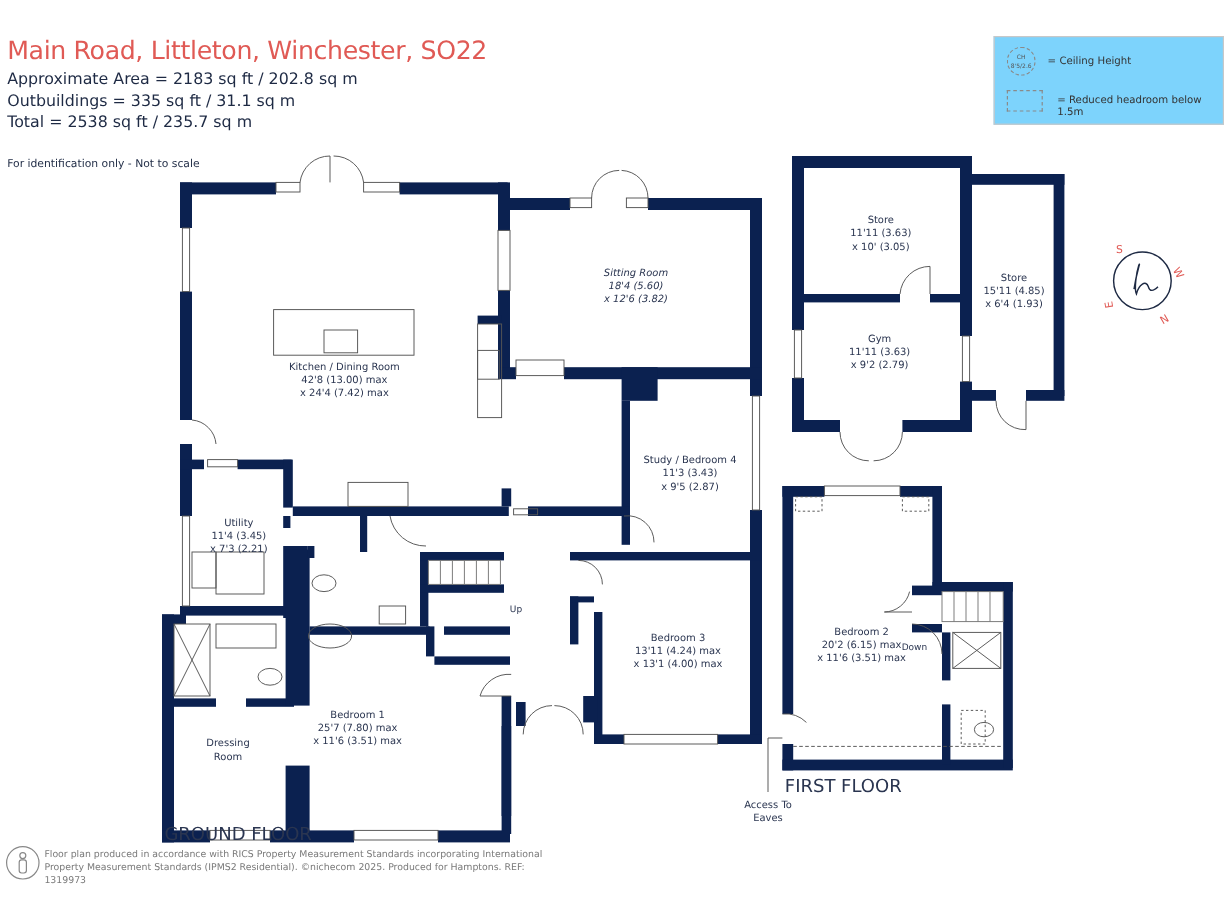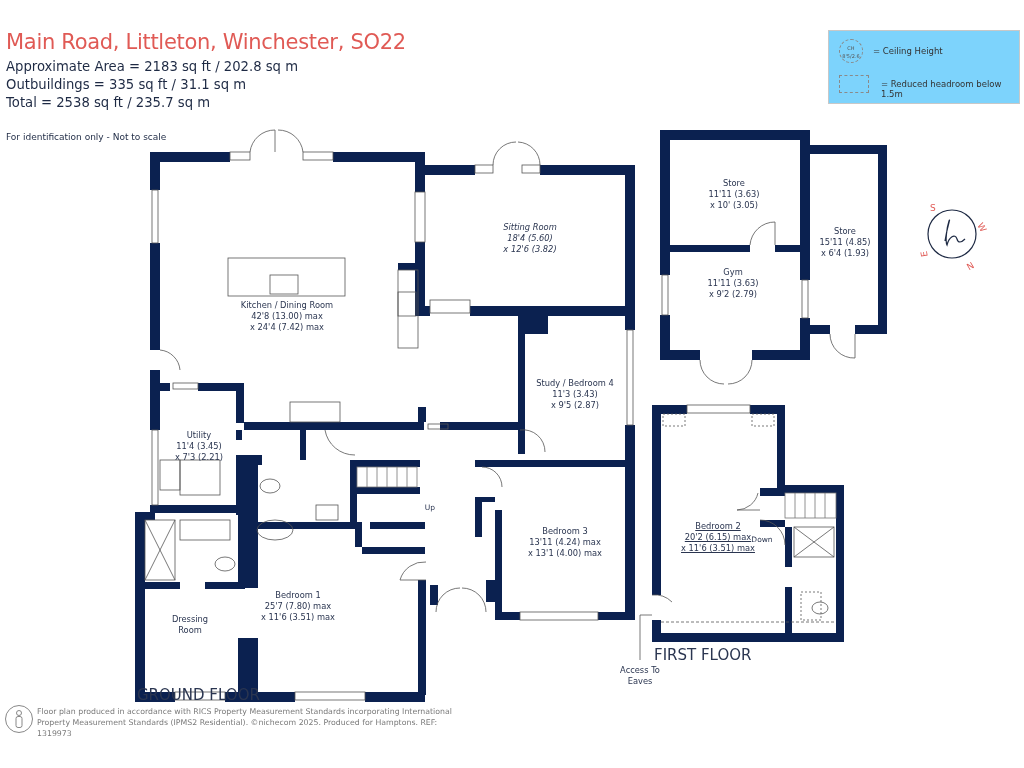--- a/index.html
+++ b/index.html
@@ -240,26 +240,26 @@
 <div class="lbl" style="left:734px;top:178px;">
   <div>Store</div>
   <div>11'11 (3.63)</div>
   <div>x 10' (3.05)</div>
 </div>
 <div class="lbl" style="left:845px;top:226px;">
   <div>Store</div>
   <div>15'11 (4.85)</div>
   <div>x 6'4 (1.93)</div>
 </div>
-<div class="lbl" style="left:733px;top:267px;">
+<div class="lbl" style="left:733px;top:277px;">
   <div>Gym</div>
   <div>11'11 (3.63)</div>
   <div>x 9'2 (2.79)</div>
 </div>
-<div class="lbl" style="left:718px;top:521px;text-decoration:underline;">
+<div class="lbl" style="left:718px;top:521px;">
   <div>Bedroom 2</div>
   <div>20'2 (6.15) max</div>
   <div>x 11'6 (3.51) max</div>
 </div>
 
 <div class="lbl" style="left:430px;top:502px;font-size:7.5px;">Up</div>
 <div class="lbl" style="left:762px;top:502px;font-size:7.5px;margin-top:32px;">Down</div>
 
 <div class="floorlbl" style="left:137px;top:686px;">GROUND FLOOR</div>
 <div class="floorlbl" style="left:654px;top:646px;">FIRST FLOOR</div>

